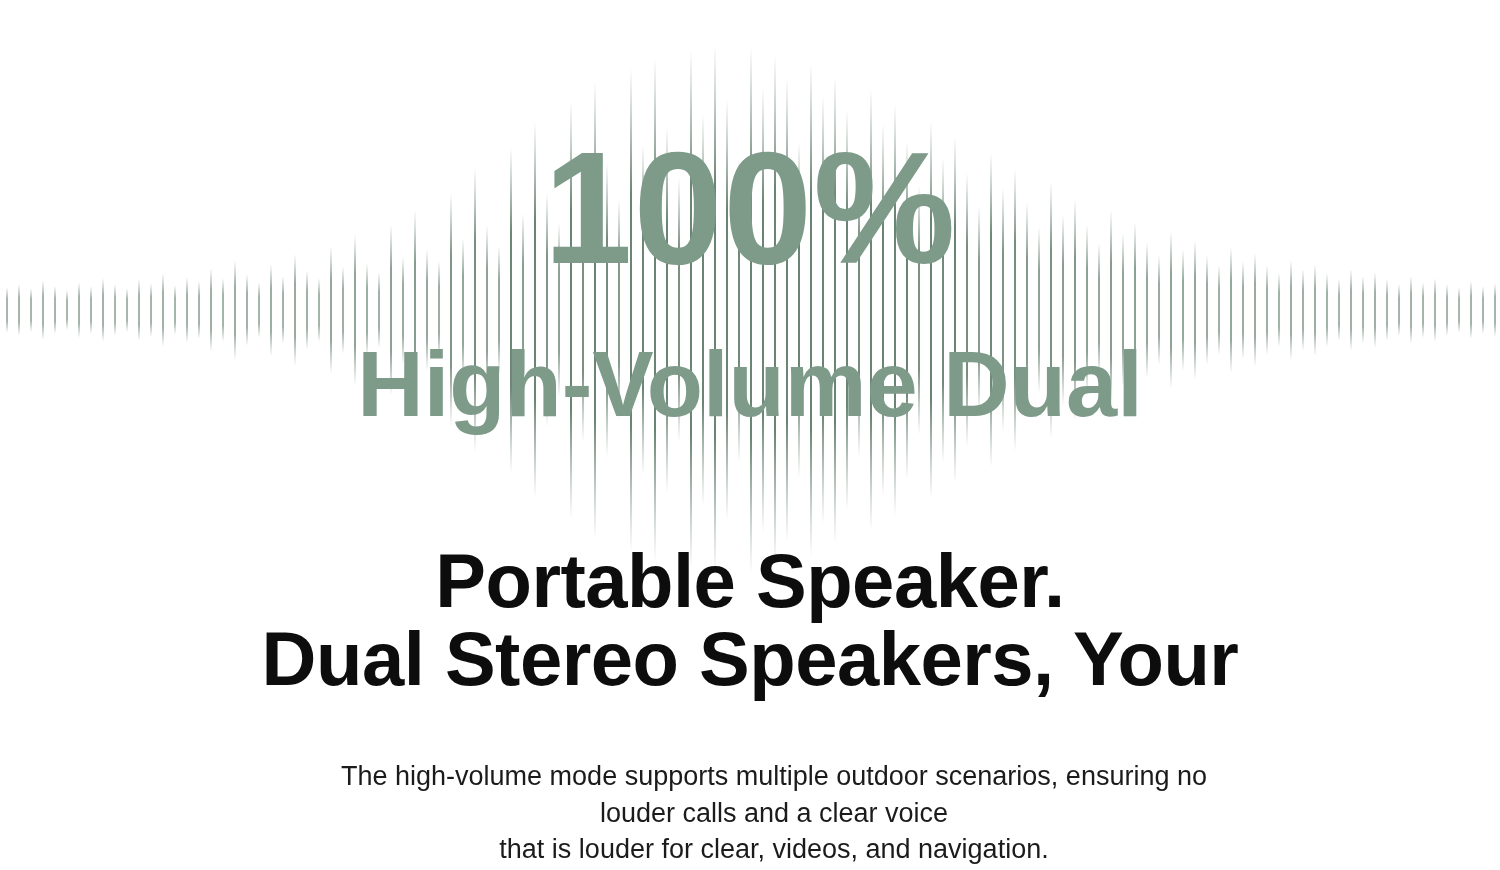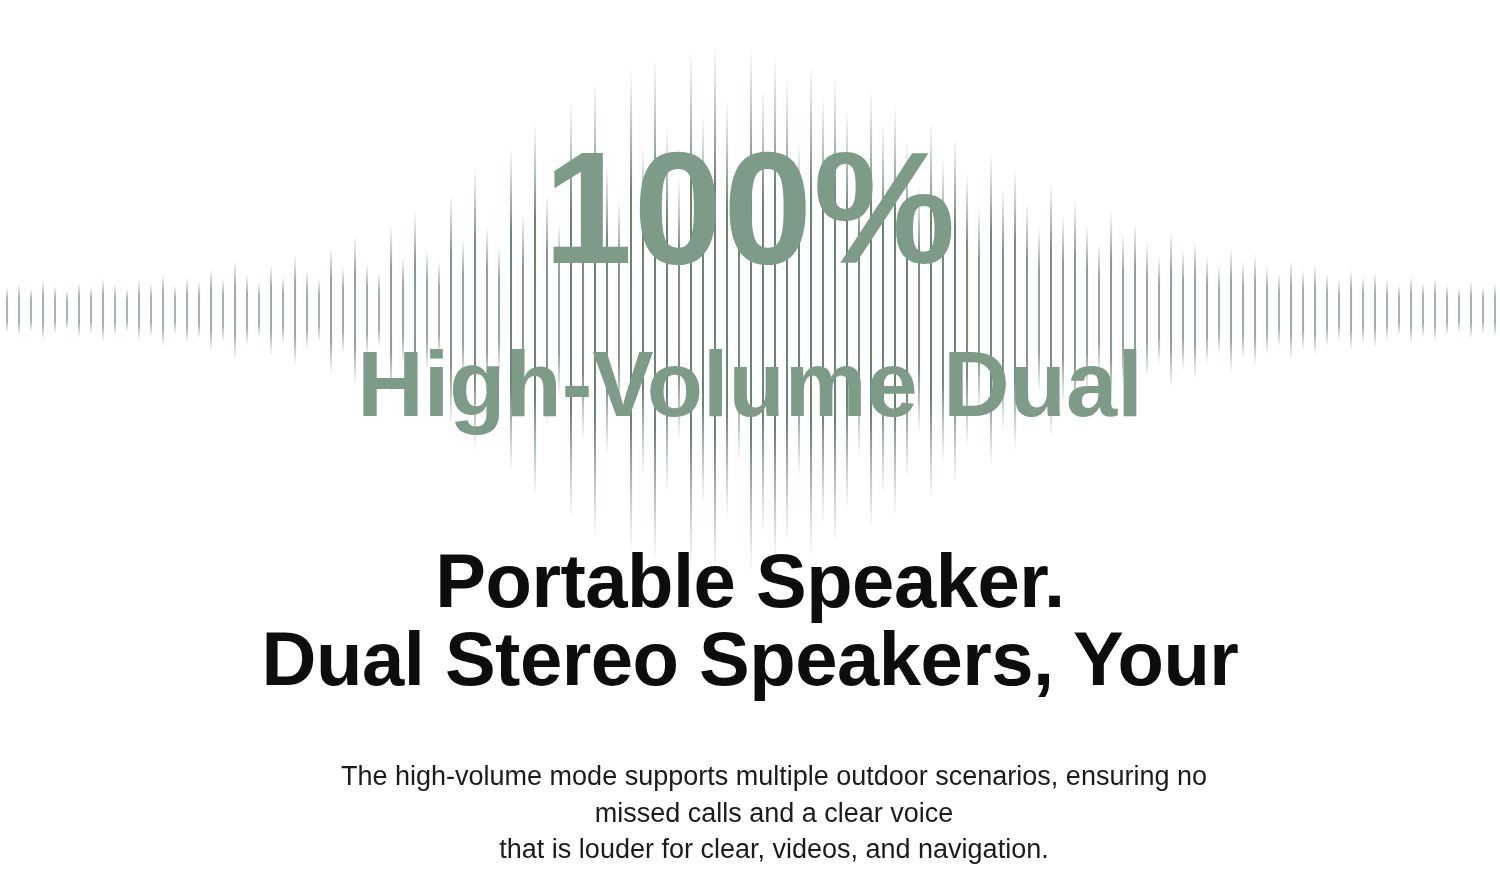--- a/index.html
+++ b/index.html
@@ -250,17 +250,17 @@
     <div id="hero-subtitle">High-Volume Dual</div>
   </div>
 
   <div id="headline">
     <span class="hl-line">Portable Speaker.</span>
     <span class="hl-line">Dual Stereo Speakers, Your</span>
   </div>
 
   <div id="body-copy">
     <span class="bc-line">The high-volume mode supports multiple outdoor scenarios, ensuring no</span>
-    <span class="bc-line">missed calls and a clear voice</span>
+    <span class="bc-line">louder calls and a clear voice</span>
     <span class="bc-line">that is louder for clear, videos, and navigation.</span>
   </div>
 
 </div>
 
 </body></html>

